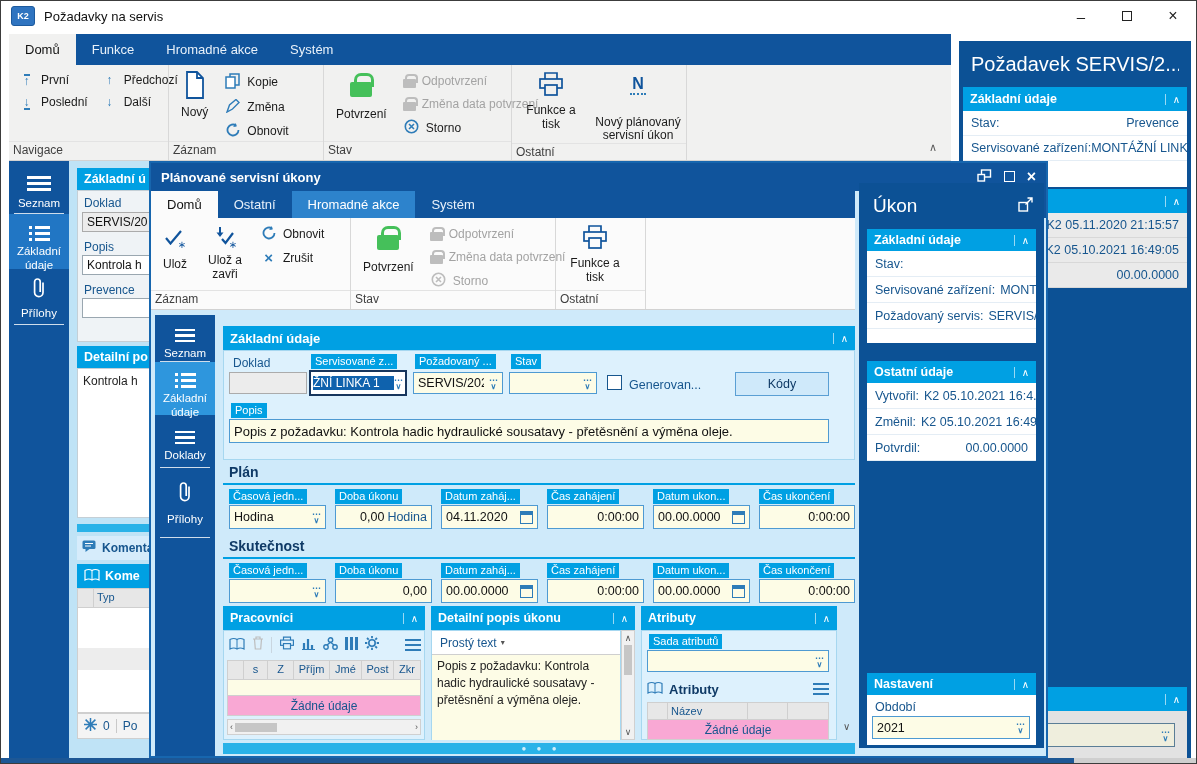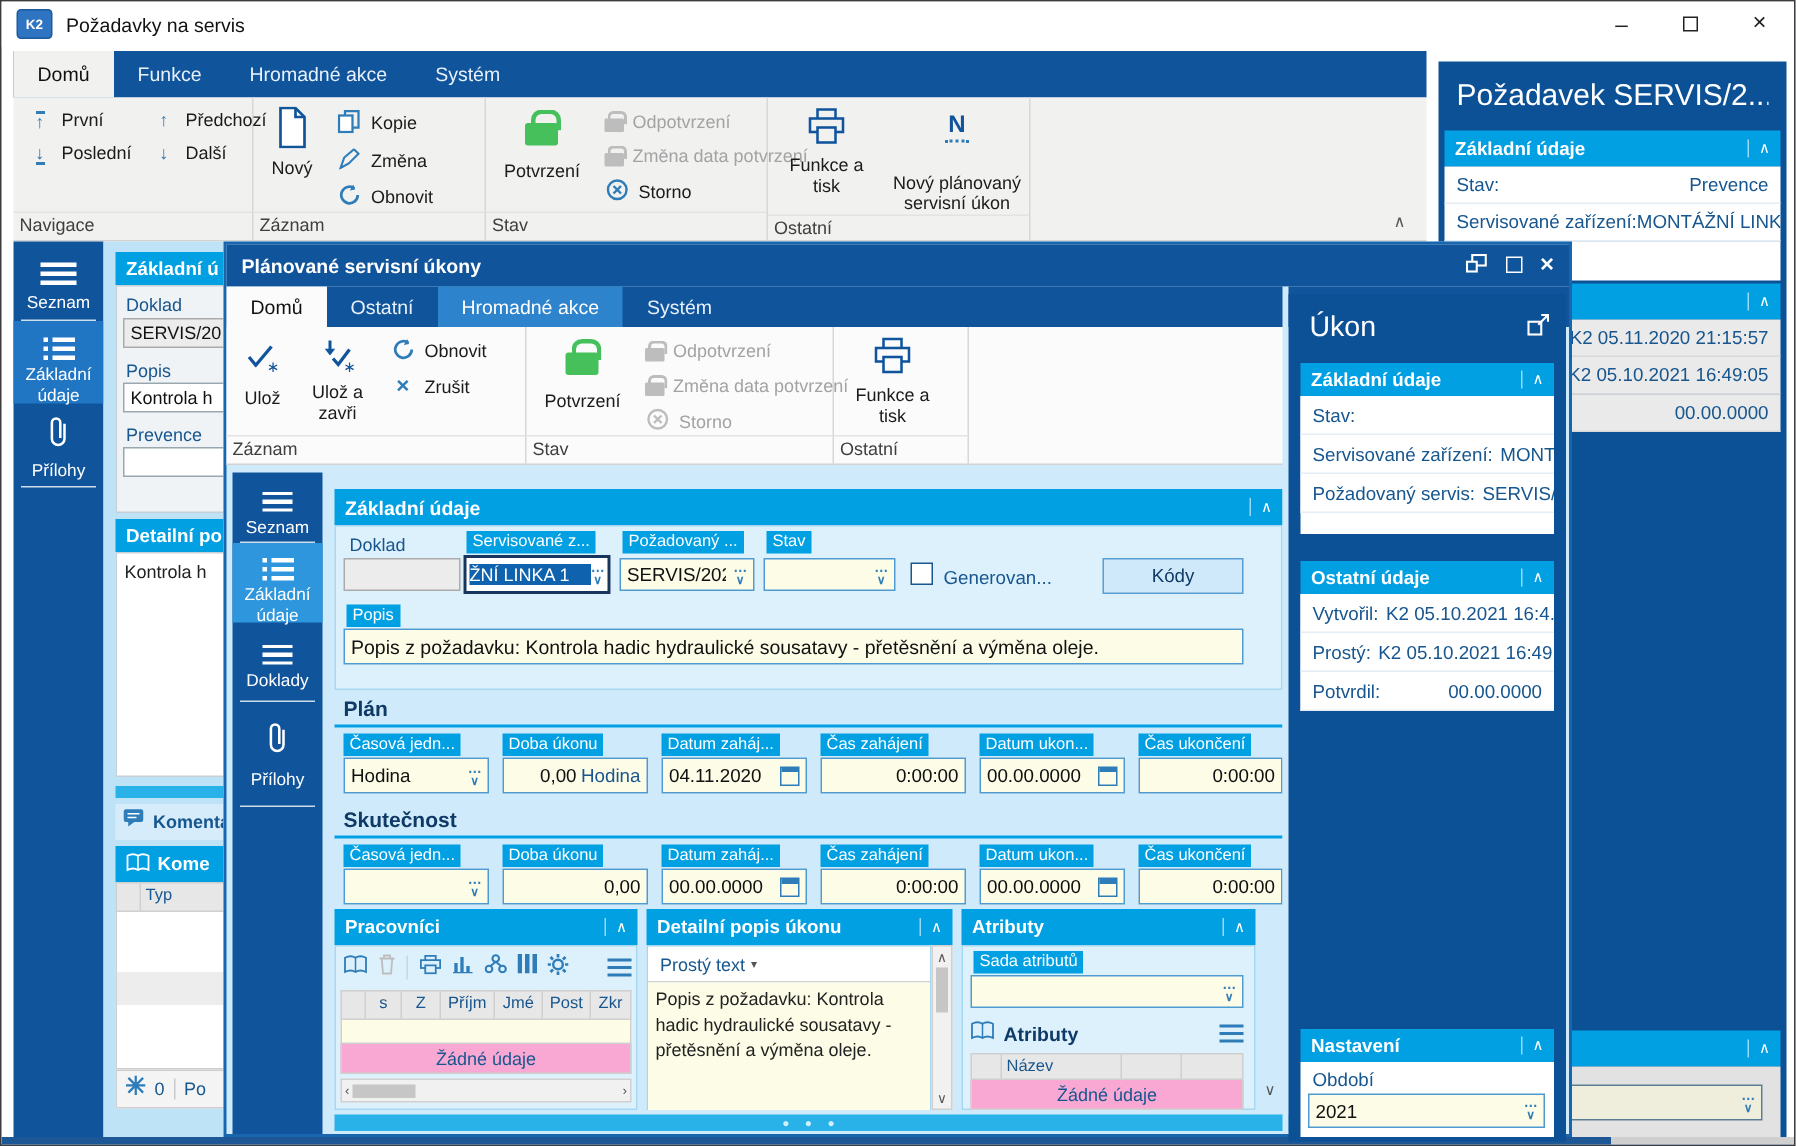--- a/index.html
+++ b/index.html
@@ -745,21 +745,21 @@
       <span>Žádné údaje</span>
     </div>
   <div class="abs" style="left:692px;top:558px;font-size:10px;color:#555">∨</div>
 
   <div class="abs splitter" style="left:72px;top:580px;width:636px;height:11px">
       <b>● ● ●</b>
     </div>
 
   <div class="abs" style="left:704px;top:28px;width:4px;height:565px;background:#cfeafa"></div>
 
-  <div class="abs bluepanel" style="left:708px;top:33px;width:185px;height:565px">
+  <div class="abs bluepanel" style="left:708px;top:20px;width:185px;height:565px">
     <div class="abs ptitle" style="left:14px;top:8px;width:160px;height:30px;font-size:19px">
       <span>Úkon</span>
       <span style="margin-left:auto"><svg width="15" height="15">
             <rect x="1" y="5.5" width="8.5" height="8.5" fill="none" stroke="#fff" stroke-width="1.4"></rect>
             <path d="M7.5 7.5L14 1M9.5 1H14v4.5" fill="none" stroke="#fff" stroke-width="1.4"></path>
           </svg></span>
     </div>
     <div class="abs sechead" style="left:8px;top:46px;width:169px;height:22px">
       <span>Základní údaje</span>
       <span class="chv">∧</span>
@@ -781,21 +781,21 @@
     <div class="abs sechead" style="left:8px;top:178px;width:169px;height:22px">
       <span>Ostatní údaje</span>
       <span class="chv">∧</span>
     </div>
     <div class="abs" style="left:8px;top:200px;width:169px;height:78px;background:#fff">
       <div class="prow left" style="height:26px">
           <span>Vytvořil:</span>
           <span>K2 05.10.2021 16:4...</span>
         </div>
       <div class="prow left" style="height:26px">
-          <span>Prostý:</span>
+          <span>Změnil:</span>
           <span>K2 05.10.2021 16:49...</span>
         </div>
       <div class="prow" style="height:26px">
           <span>Potvrdil:</span>
           <span class="sp"></span>
           <span>00.00.0000</span>
         </div>
     </div>
     <div class="abs sechead" style="left:8px;top:490px;width:169px;height:22px">
       <span>Nastavení</span>

